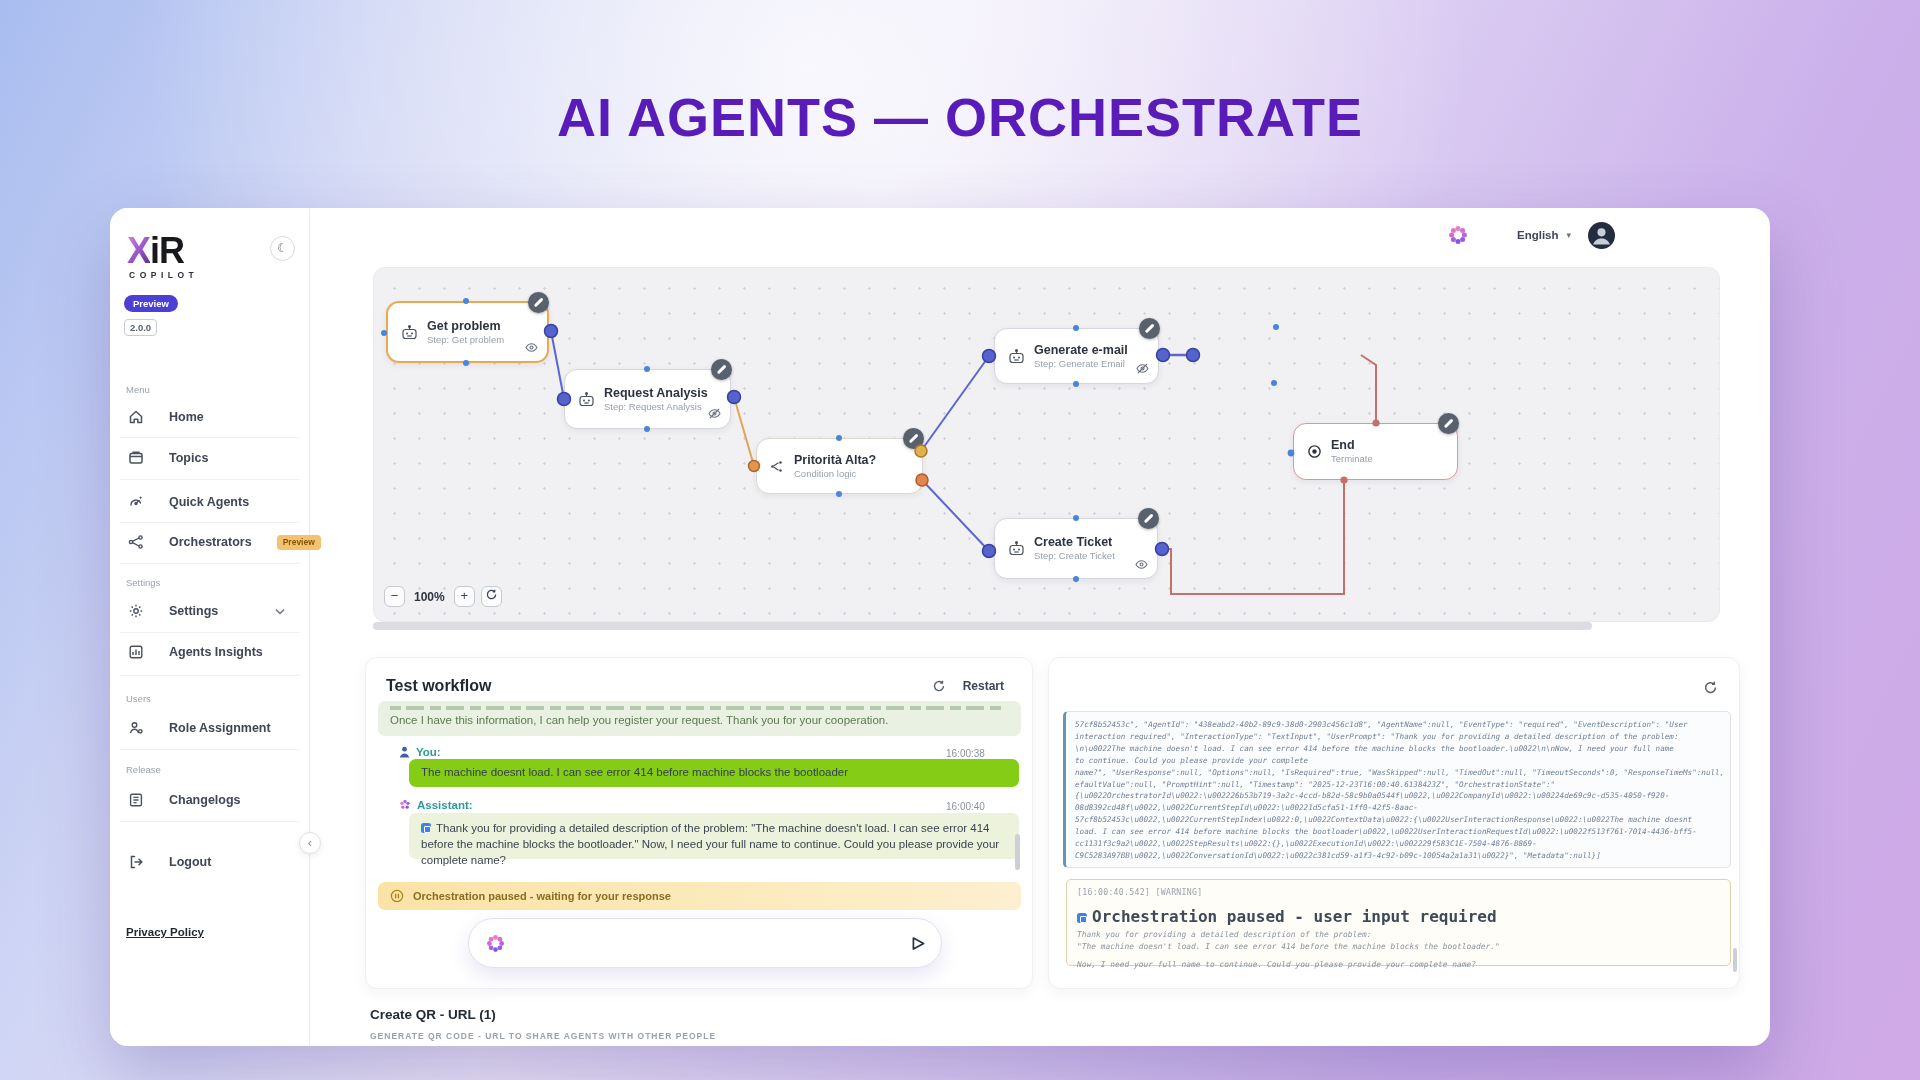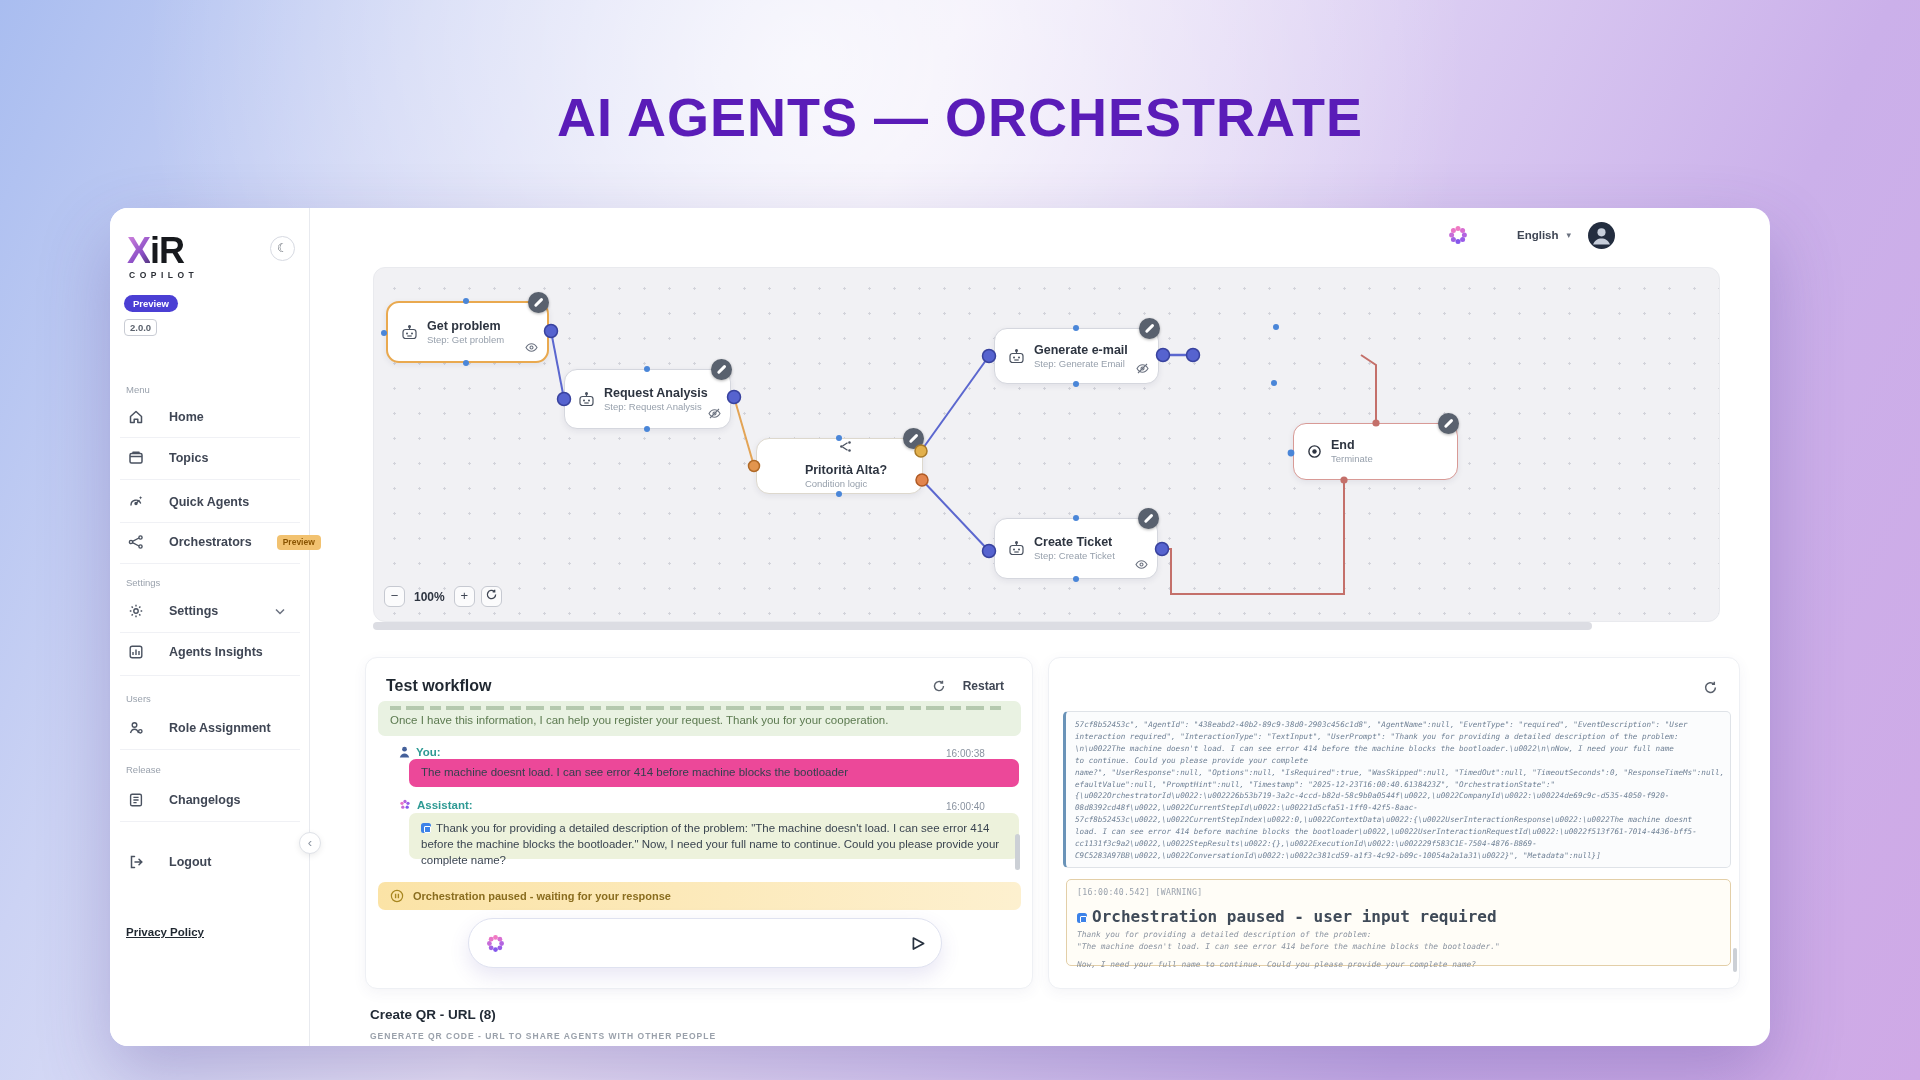--- a/index.html
+++ b/index.html
@@ -65,21 +65,21 @@
   .canvas-scroll{ position:absolute; left:263px; top:414px; width:1219px; height:8px; border-radius:4px; background:#dcdde3; cursor:pointer;}
   
   .card{ position:absolute; background:#fff; border-radius:12px; border:1px solid #eef0f4; box-shadow:0 4px 14px rgba(60,60,120,.06);}
   .card-title{ font-size:16px; font-weight:800; color:#1f2730;}
   .restart-btn{ position:absolute; right:28px; top:21px; display:flex; align-items:center; gap:18px; font-size:12px; font-weight:600; color:#3f4654; cursor:pointer;}
   .refresh-ico{ color:#5a616c; }
   .msg{ position:absolute; border-radius:7px; font-size:11.5px; }
   .msg-green{ background:#e9f2e2; color:#5c7a50; }
   .clip-strip{ position:absolute; left:12px; top:5px; right:16px; height:4px; opacity:.55;
     background:repeating-linear-gradient(90deg,#8aa784 0 11px, transparent 11px 16px, #8aa784 16px 34px, transparent 34px 40px);}
-  .msg-blue{ background:#ec4899; color:#33404e; }
+  .msg-blue{ background:#84cc16; color:#33404e; }
   .msg-olive{ background:#edf2dc; color:#3a4450; }
   .who-row{ position:absolute; display:flex; align-items:center; gap:6px; font-size:11.5px; font-weight:700; color:#2e9a94;}
   .ts{ position:absolute; font-size:10px; color:#8a93a0;}
   .mini-sq{ display:inline-block; width:10px; height:10px; background:#3c82e8; border-radius:2.5px; vertical-align:-1px; margin-right:5px; position:relative;}
   .mini-sq::after{ content:""; position:absolute; left:2.5px; top:2.5px; width:5px; height:5px; border:1px solid #fff; border-radius:1px;}
   .paused{ position:absolute; display:flex; align-items:center; gap:9px; border-radius:7px;
     background:linear-gradient(90deg,#fbe3a6,#fdf0cf); color:#8a6d1f; font-size:11px; font-weight:600; padding-left:12px;}
   .chat-input{ position:absolute; height:50px; border-radius:26px; border:1px solid #dfe2f0; background:#fff;
     box-shadow:0 8px 20px rgba(90,80,180,.14); display:flex; align-items:center; padding:0 14px 0 16px;}
   .chat-input input{ flex:1; border:none; outline:none; font-size:12px; font-family:"Liberation Sans",sans-serif; color:#2d3440; background:transparent; margin:0 10px;}
@@ -269,21 +269,21 @@
           <div class="ns">Step: Request Analysis</div>
         </div>
         <span class="eye"><svg width="13" height="11" viewBox="0 0 13 11" fill="none" stroke="#6b7280" stroke-width="1.1">
               <path d="M1 5.5 C2.6 2.8 4.4 1.8 6.5 1.8 s3.9 1 5.5 3.7 C10.4 8.2 8.6 9.2 6.5 9.2 s-3.9-1-5.5-3.7 Z"></path>
               <circle cx="6.5" cy="5.5" r="1.5"></circle>
               <path d="M2 10 L11 1"></path>
             </svg></span>
         <span class="pencil"></span>
       </div>
 
-      <div class="node" style="left:382px;top:170px;width:167px;height:56px;border:1.5px solid #ddd8cd;flex-direction:column;">
+      <div class="node" style="left:382px;top:170px;width:167px;height:56px;border:1.5px solid #ddd8cd;">
         <svg width="15" height="15" viewBox="0 0 15 15" fill="none" stroke="#4a5260" stroke-width="1.3">
             <circle cx="2.4" cy="7.5" r="1.3" fill="#4a5260" stroke="none"></circle>
             <path d="M3.5 7 L8.5 3.8 M3.5 8 L8.5 11.2"></path>
             <circle cx="10.5" cy="3.5" r="1.3" fill="#4a5260" stroke="none"></circle>
             <circle cx="10.5" cy="11.5" r="1.3" fill="#4a5260" stroke="none"></circle>
           </svg>
         <div>
           <div class="nt">Pritorità Alta?</div>
           <div class="ns">Condition logic</div>
         </div>
@@ -501,17 +501,17 @@
         <div class="meta">[16:00:40.542] [WARNING]</div>
         <div class="wtitle"><span class="mini-sq"></span><span>Orchestration paused - user input required</span></div>
         <div class="wline" style="margin-top:3px;">Thank you for providing a detailed description of the problem:</div>
         <div class="wline">"The machine doesn't load. I can see error 414 before the machine blocks the bootloader."</div>
         <div class="wline" style="margin-top:6px;">Now, I need your full name to continue. Could you please provide your complete name?</div>
       </div>
 
       <div class="vscroll" style="left:684px;top:290px;height:24px;width:4px;"></div>
     </div>
 
-    <div class="qr-title">Create QR - URL (8)</div>
+    <div class="qr-title">Create QR - URL (1)</div>
     <div class="qr-sub">GENERATE QR CODE - URL TO SHARE AGENTS WITH OTHER PEOPLE</div>
 
   </div>
 </div>
 
 </body></html>

